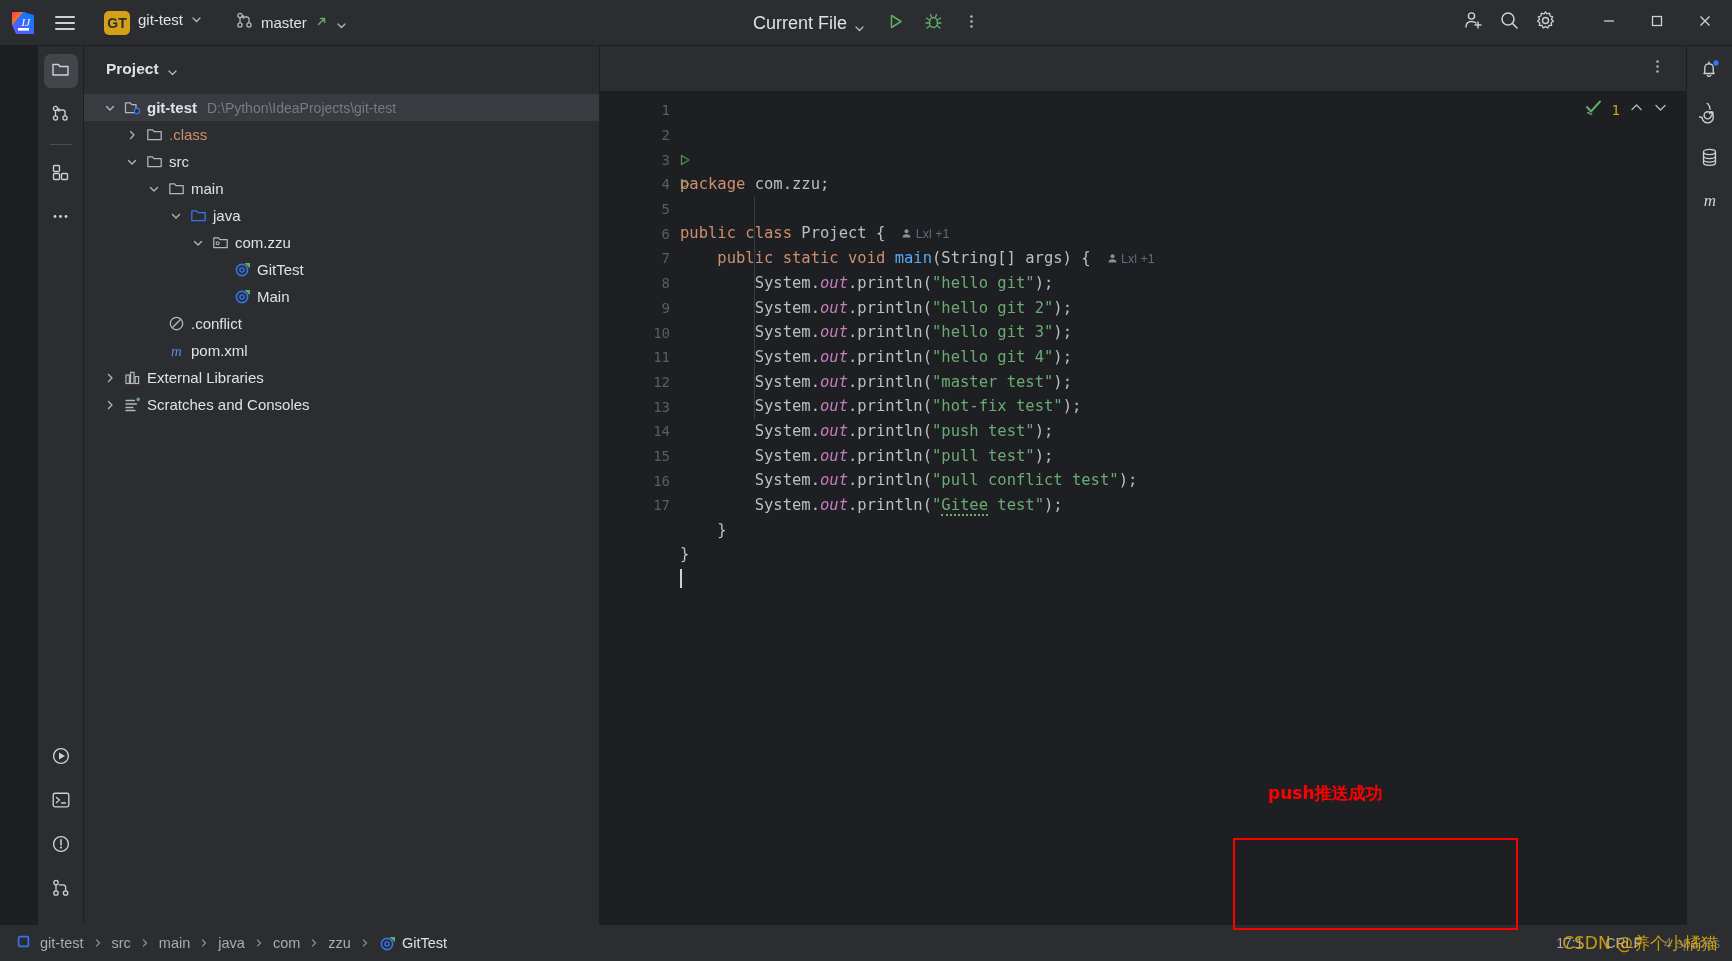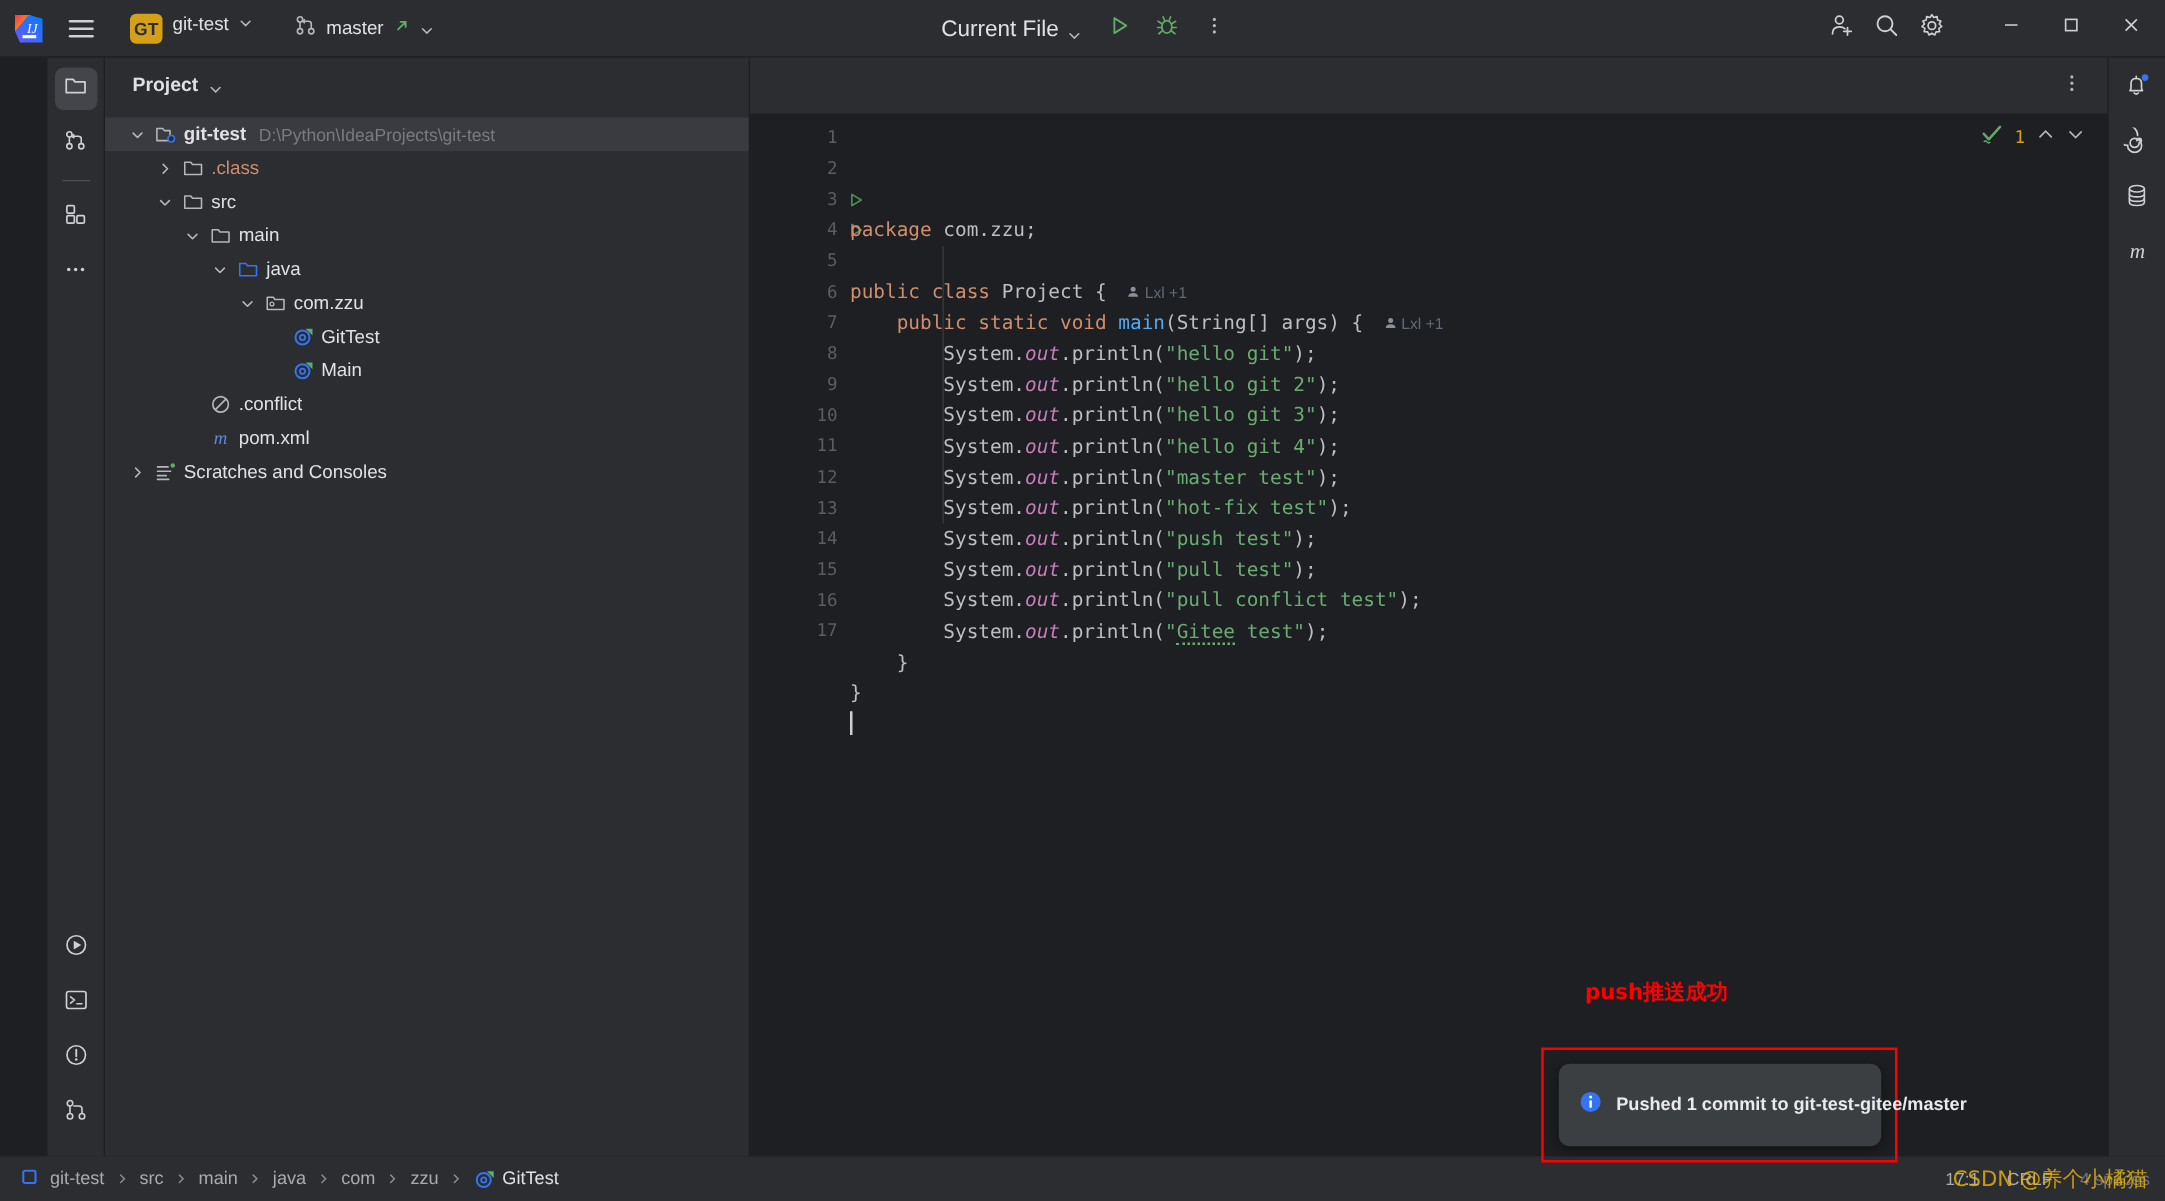--- a/index.html
+++ b/index.html
@@ -525,20 +525,33 @@
               </svg></span>
             <span class="nlabel">pom.xml</span>
           </div>
           <div class="node" style="padding-left: 18px;">
             <span class="arrow">
               <svg width="12" height="12" viewBox="0 0 12 12">
                 <path d="M4.5 2.5 L8 6 L4.5 9.5" stroke="#b4b6bb" stroke-width="1.3" fill="none" stroke-linecap="round" stroke-linejoin="round"></path>
               </svg>
             </span>
             <span class="icon16"><svg width="17" height="17" viewBox="0 0 17 17">
+                <rect x="2" y="6" width="3.4" height="8.5" stroke="#b4b6bb" stroke-width="1.2" fill="none"></rect>
+                <rect x="6.6" y="3.3" width="3.4" height="11.2" stroke="#b4b6bb" stroke-width="1.2" fill="none"></rect>
+                <rect x="11.2" y="7.6" width="3.4" height="6.9" stroke="#b4b6bb" stroke-width="1.2" fill="none"></rect>
+              </svg></span>
+            <span class="nlabel">External Libraries</span>
+          </div>
+          <div class="node" style="padding-left: 18px;">
+            <span class="arrow">
+              <svg width="12" height="12" viewBox="0 0 12 12">
+                <path d="M4.5 2.5 L8 6 L4.5 9.5" stroke="#b4b6bb" stroke-width="1.3" fill="none" stroke-linecap="round" stroke-linejoin="round"></path>
+              </svg>
+            </span>
+            <span class="icon16"><svg width="17" height="17" viewBox="0 0 17 17">
                 <path d="M2 4.5 L10.5 4.5 M2 8 L12.5 8 M2 11.5 L9 11.5 M2 14.5 L11 14.5" stroke="#b4b6bb" stroke-width="1.3" stroke-linecap="round"></path>
                 <circle cx="14.2" cy="3.4" r="1.8" fill="#5fad65"></circle>
               </svg></span>
             <span class="nlabel">Scratches and Consoles</span>
           </div>
         </div>
     </div>
 
     <div class="editorArea">
       <div class="tabstrip">
@@ -736,24 +749,14 @@
     <div class="status-right">
       <span>17:1</span>
       <span>CRLF</span>
       <span style="opacity:.55">4 spaces</span>
     </div>
     <div class="watermark">CSDN @养个小橘猫</div>
   </div>
 
   <div class="annot">push推送成功</div>
   <div class="redbox"></div>
-  <div class="notif">
-    <span>
-      <svg width="19" height="19" viewBox="0 0 19 19">
-        <circle cx="9.5" cy="9.5" r="8" fill="#3574f0"></circle>
-        <circle cx="9.5" cy="5.6" r="1.25" fill="#fff"></circle>
-        <rect x="8.55" y="8.1" width="1.9" height="6.2" rx="0.9" fill="#fff"></rect>
-      </svg>
-    </span>
-    <span class="ntext">Pushed 1 commit to git-test-gitee/master</span>
-  </div>
 
 </div>
 
 </body></html>

